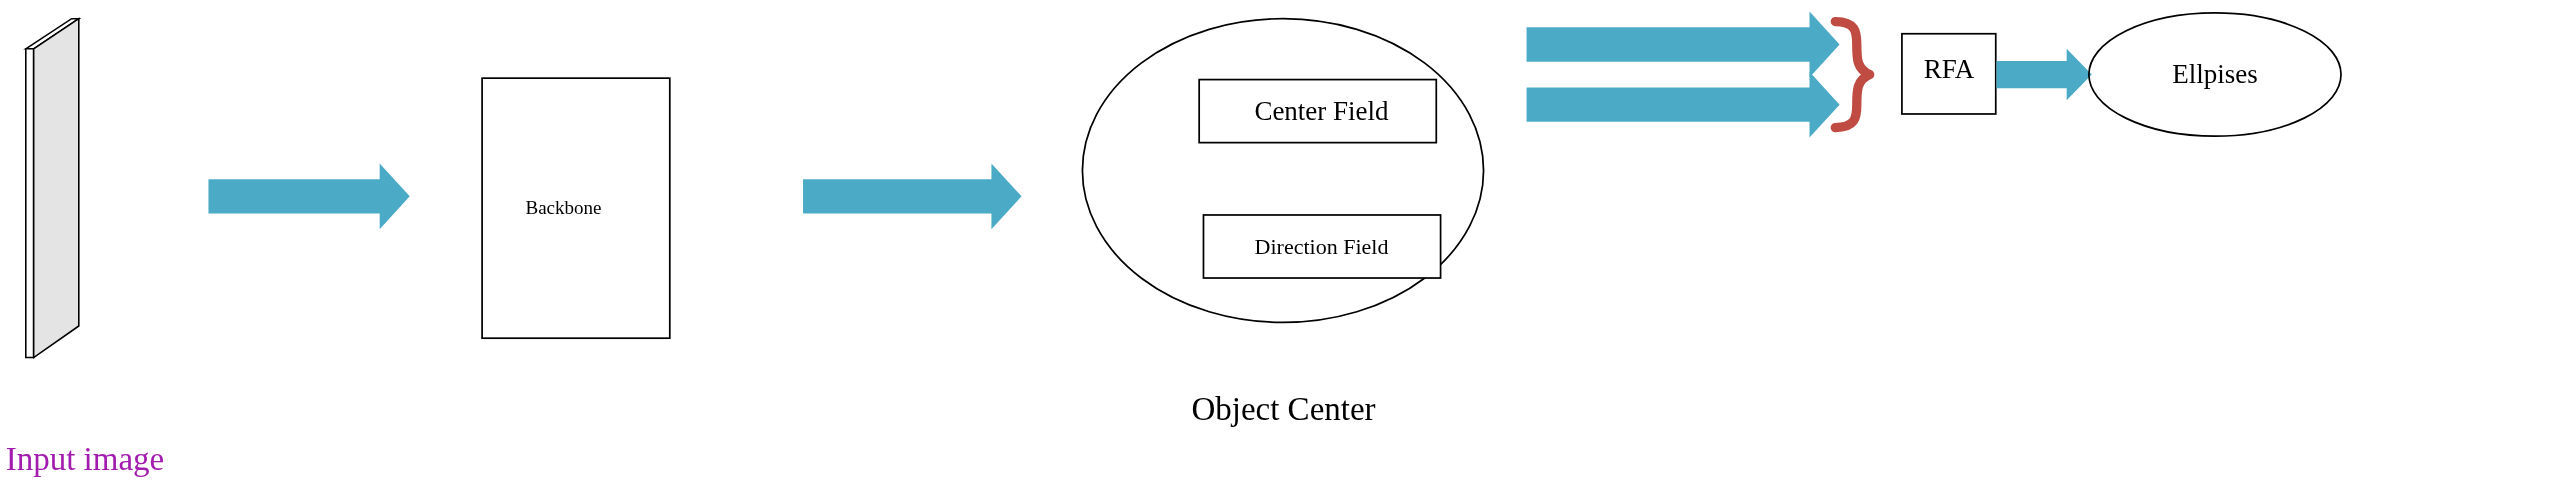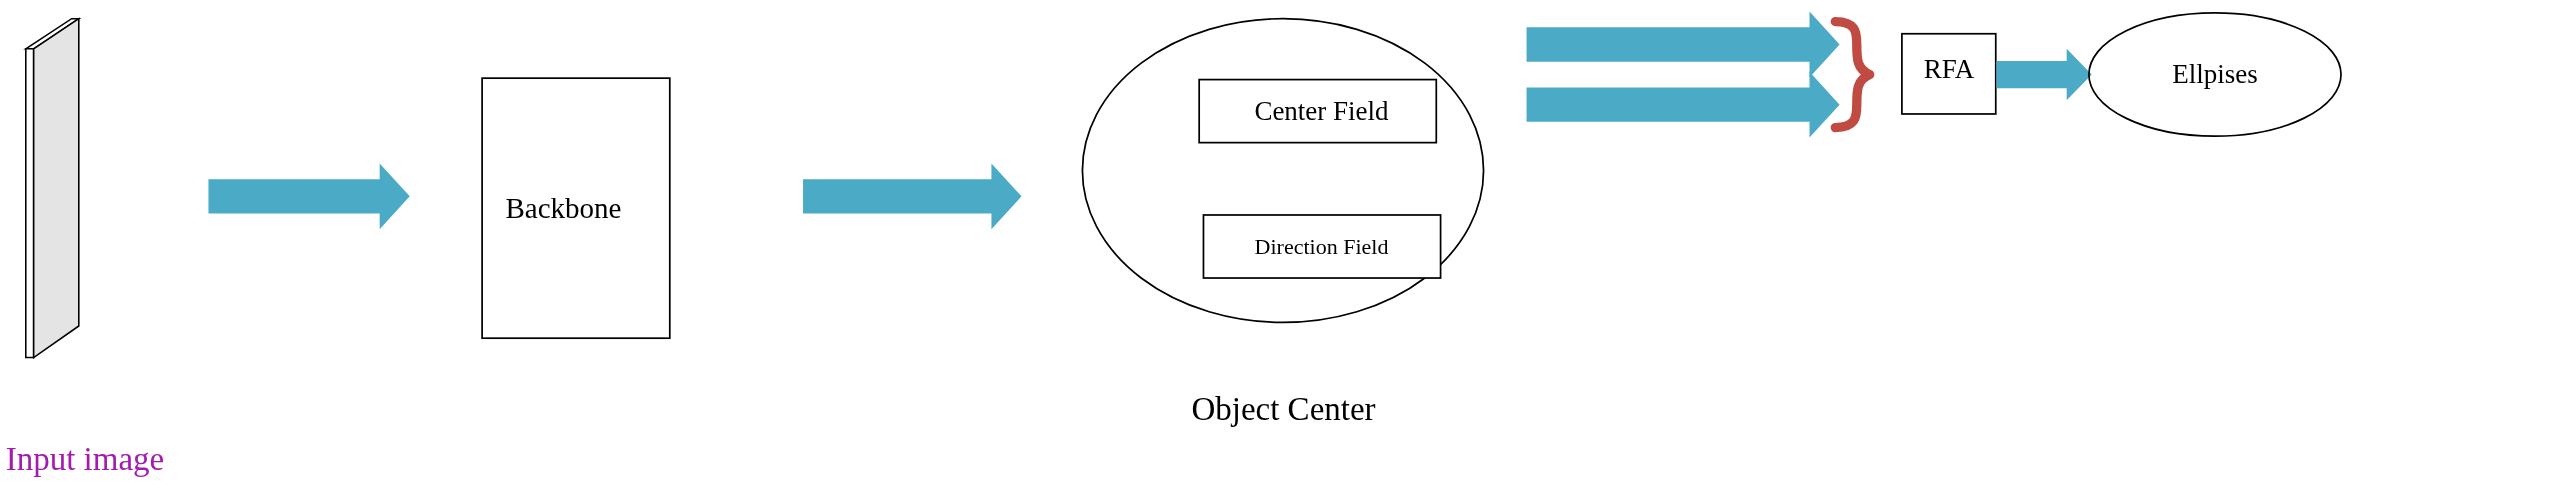--- a/index.html
+++ b/index.html
@@ -82,21 +82,21 @@
              C 2592,164 2590,178 2562,178" fill="none" stroke="#BF4B42" stroke-width="13" stroke-linecap="round" stroke-linejoin="round"></path>
 
     <rect x="2655" y="47" width="131" height="112" fill="#FFFFFF" stroke="#000000" stroke-width="2.4"></rect>
 
     <polygon points="2787,85 2885,85 2885,68 2920,104 2885,140 2885,123 2787,123" fill="#4BABC7"></polygon>
 
     <ellipse cx="3092" cy="104" rx="176" ry="86" fill="none" stroke="#000000" stroke-width="2.4"></ellipse>
 
   </svg>
 
-  <div class="boxlabel" style="left:482px; top:78px; width:163px; height:260px; font-size:29px;">Backbone</div>
+  <div class="boxlabel" style="left:482px; top:78px; width:163px; height:260px; font-size:19px;">Backbone</div>
 
   <div class="boxlabel" style="left:1199px; top:80px; width:245px; height:63px; font-size:27px;">Center Field</div>
 
   <div class="boxlabel" style="left:1203px; top:215px; width:237px; height:63px; font-size:22px;">Direction Field</div>
 
   <div class="boxlabel" style="left:1902px; top:34px; width:94px; height:71px; font-size:27px;">RFA</div>
 
   <div class="boxlabel" style="left:2089px; top:13px; width:252px; height:123px; font-size:27px;">Ellpises</div>
 
   <div class="boxlabel" style="left:1140px; top:387px; width:287px; height:44px; font-size:33px;">Object Center</div>

